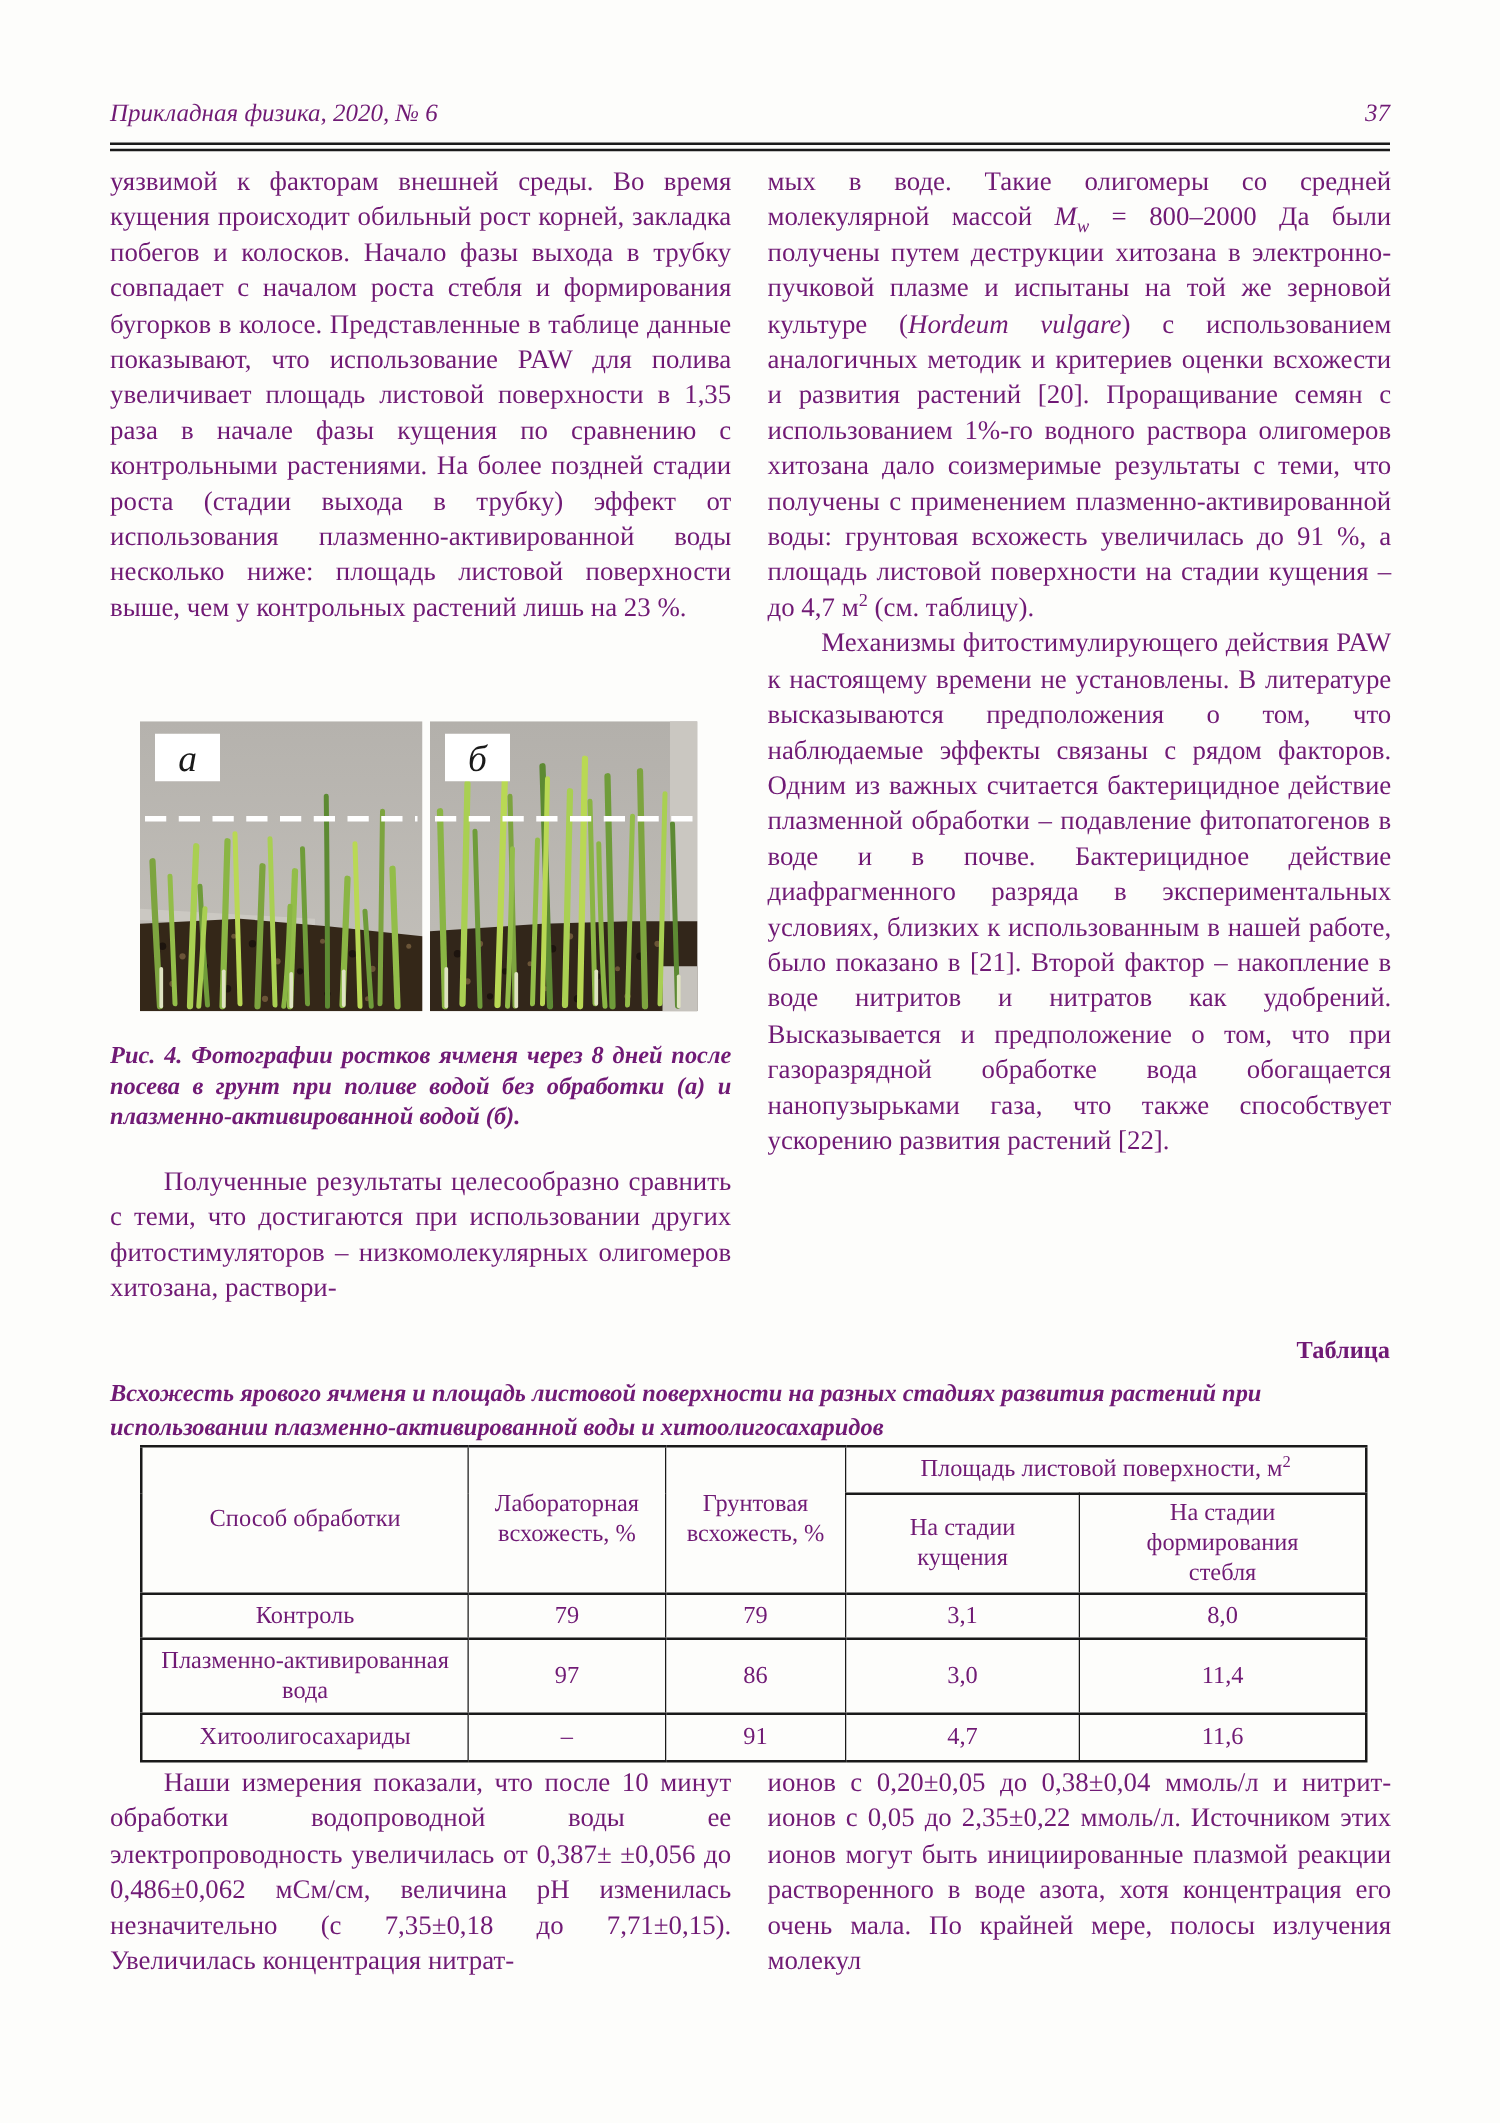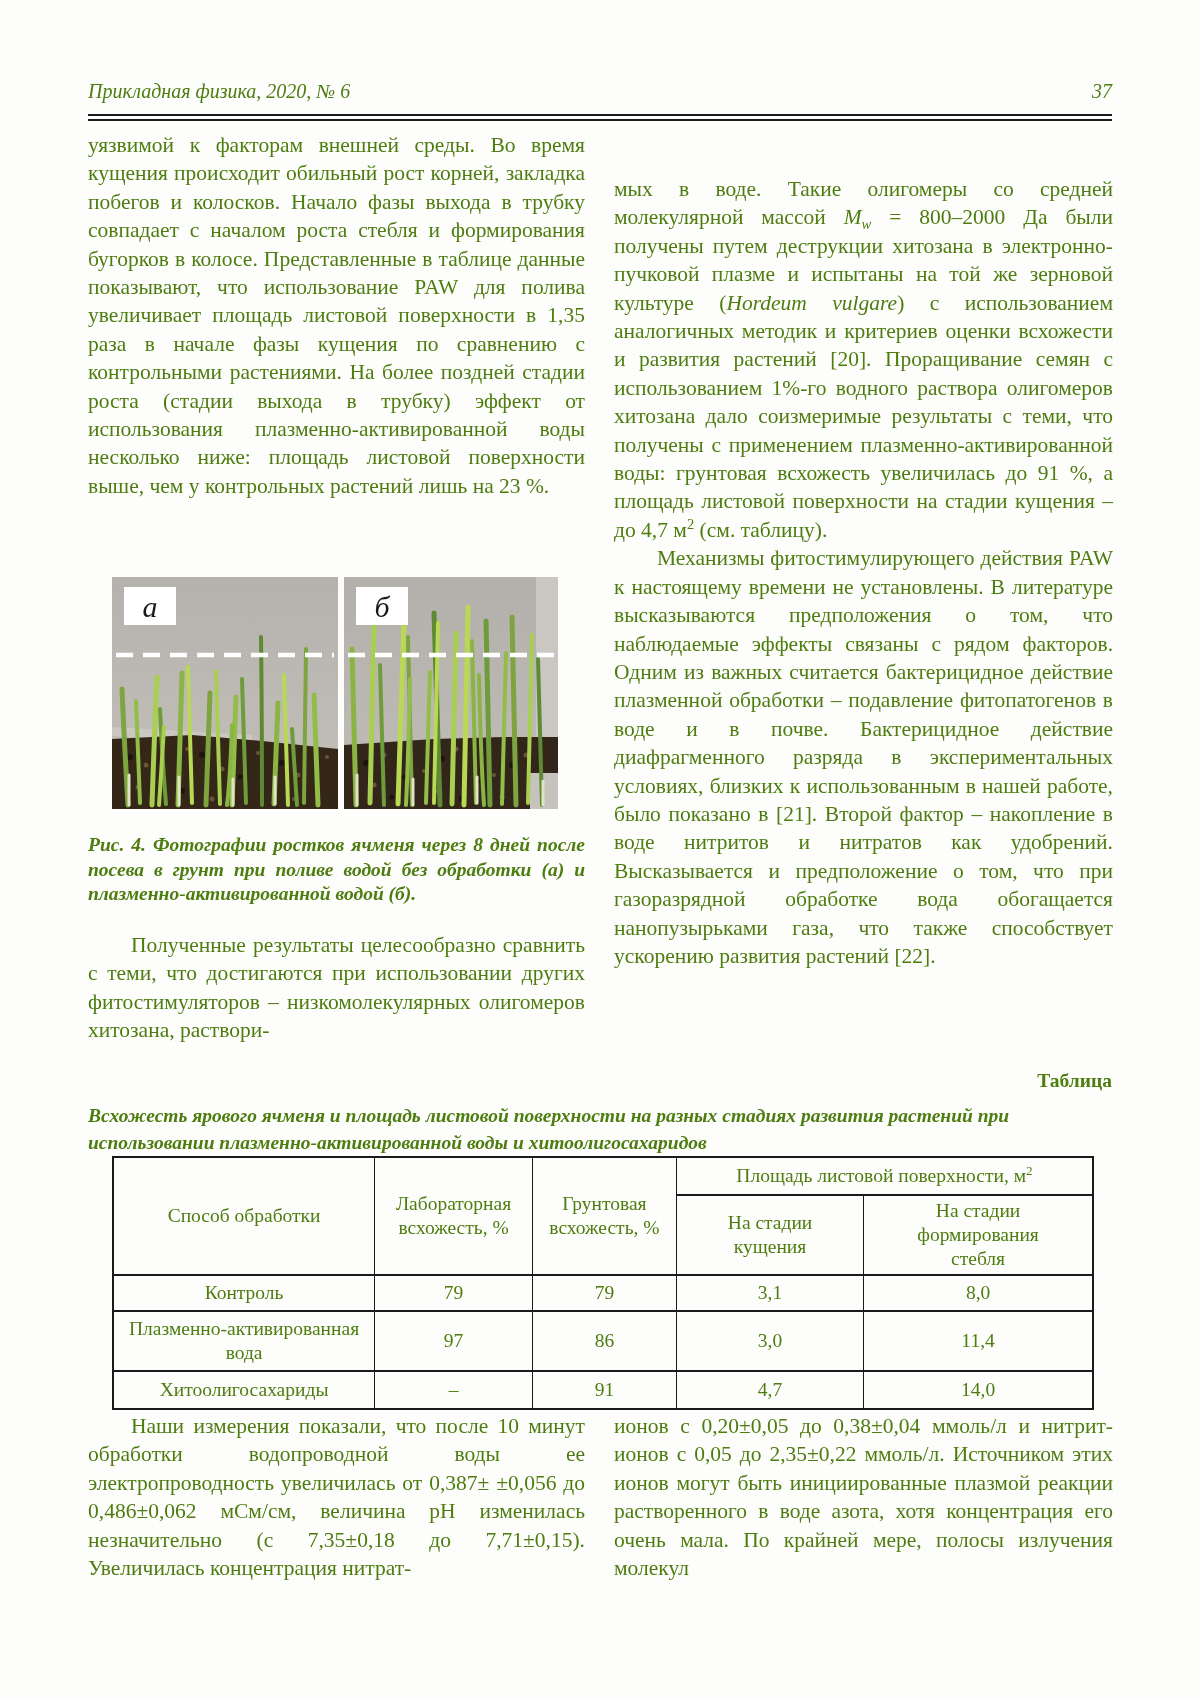--- a/index.html
+++ b/index.html
@@ -1,38 +1,38 @@
 <!DOCTYPE html>
 <html lang="ru"><head>
 <meta charset="utf-8">
 <style>
   html,body { margin:0; padding:0; background:#dcdcdc; }
   .page {
     position:relative; width:1200px; height:1698px; margin:0 auto;
-    background:#fdfdfb; color:#4d7c0f;
+    background:#fdfdfb; color:#701a75;
     font-family:"Liberation Serif","DejaVu Serif",serif;
     overflow:hidden;
   }
   
   .running-head {
     position:absolute; top:79px; left:88px; width:1024px;
     display:flex; justify-content:space-between;
     font-style:italic; font-size:20px; line-height:24px;
   }
   .head-rule {
     position:absolute; top:114px; left:88px; width:1024px; height:3px;
     border-top:2px solid #1b1b1b; border-bottom:2px solid #1b1b1b;
   }
   
   .body-text { font-size:21.5px; line-height:28.4px; text-align:justify; }
   .body-text p { margin:0; }
   .indent { text-indent:43px; }
   .col { position:absolute; }
   #col-left-1  { top:131px;  left:88px;  width:497px; }
-  #col-right   { top:131px;  left:614px; width:499px;margin-top:44px; }
+  #col-right   { top:131px;  left:614px; width:499px; }
   #col-left-2  { top:931px;  left:88px;  width:497px; }
   #col-bl      { top:1412px; left:88px;  width:497px; }
   #col-br      { top:1412px; left:614px; width:499px; }
   .ital { font-style:italic; }
   sub, sup { line-height:0; font-size:0.68em; }
 
   
   .figure {
     position:absolute; top:577px; left:112px; width:448px; height:232px;
     display:flex; gap:6px; background:#fdfdfb;
@@ -251,21 +251,21 @@
       <td>97</td>
       <td>86</td>
       <td>3,0</td>
       <td>11,4</td>
     </tr>
     <tr class="rh-d3">
       <td>Хитоолигосахариды</td>
       <td>–</td>
       <td>91</td>
       <td>4,7</td>
-      <td>14,0</td>
+      <td>11,6</td>
     </tr>
   </tbody>
     </table>
 
   <div class="col body-text" id="col-bl">
     <p class="indent">Наши измерения показали, что после 10 минут обработки водопроводной воды ее электропроводность увеличилась от 0,387± ±0,056 до 0,486±0,062 мСм/см, величина pH изменилась незначительно (с 7,35±0,18 до 7,71±0,15). Увеличилась концентрация нитрат-</p>
   </div>
   <div class="col body-text" id="col-br">
     <p>ионов с 0,20±0,05 до 0,38±0,04 ммоль/л и нитрит-ионов с 0,05 до 2,35±0,22 ммоль/л. Источником этих ионов могут быть инициированные плазмой реакции растворенного в воде азота, хотя концентрация его очень мала. По крайней мере, полосы излучения молекул</p>
   </div>

